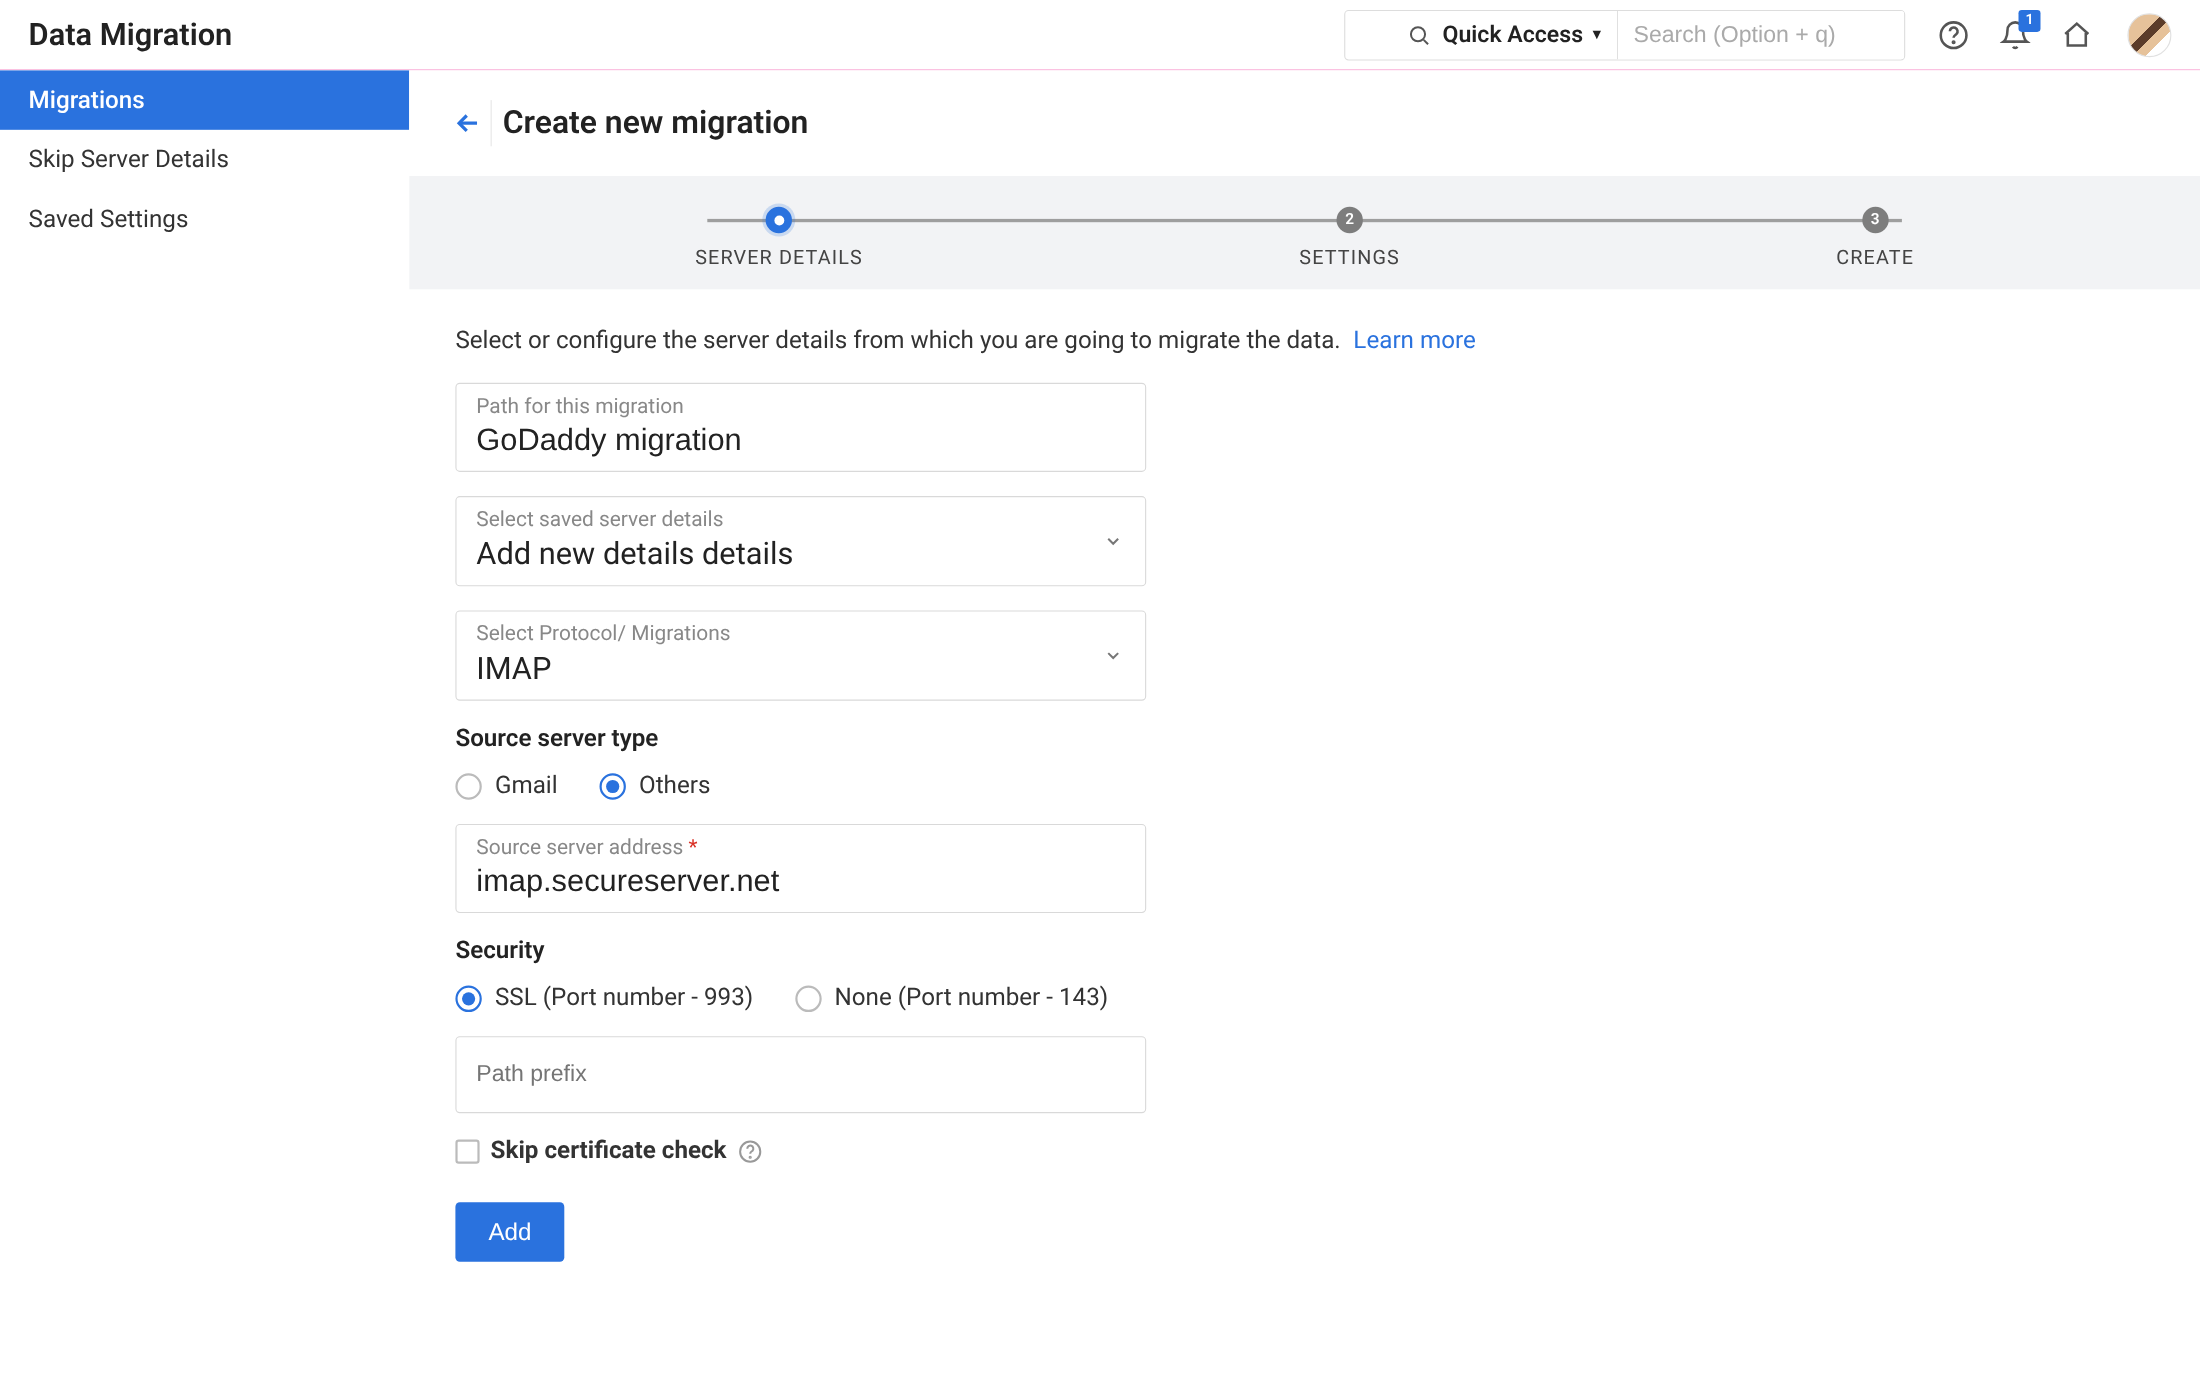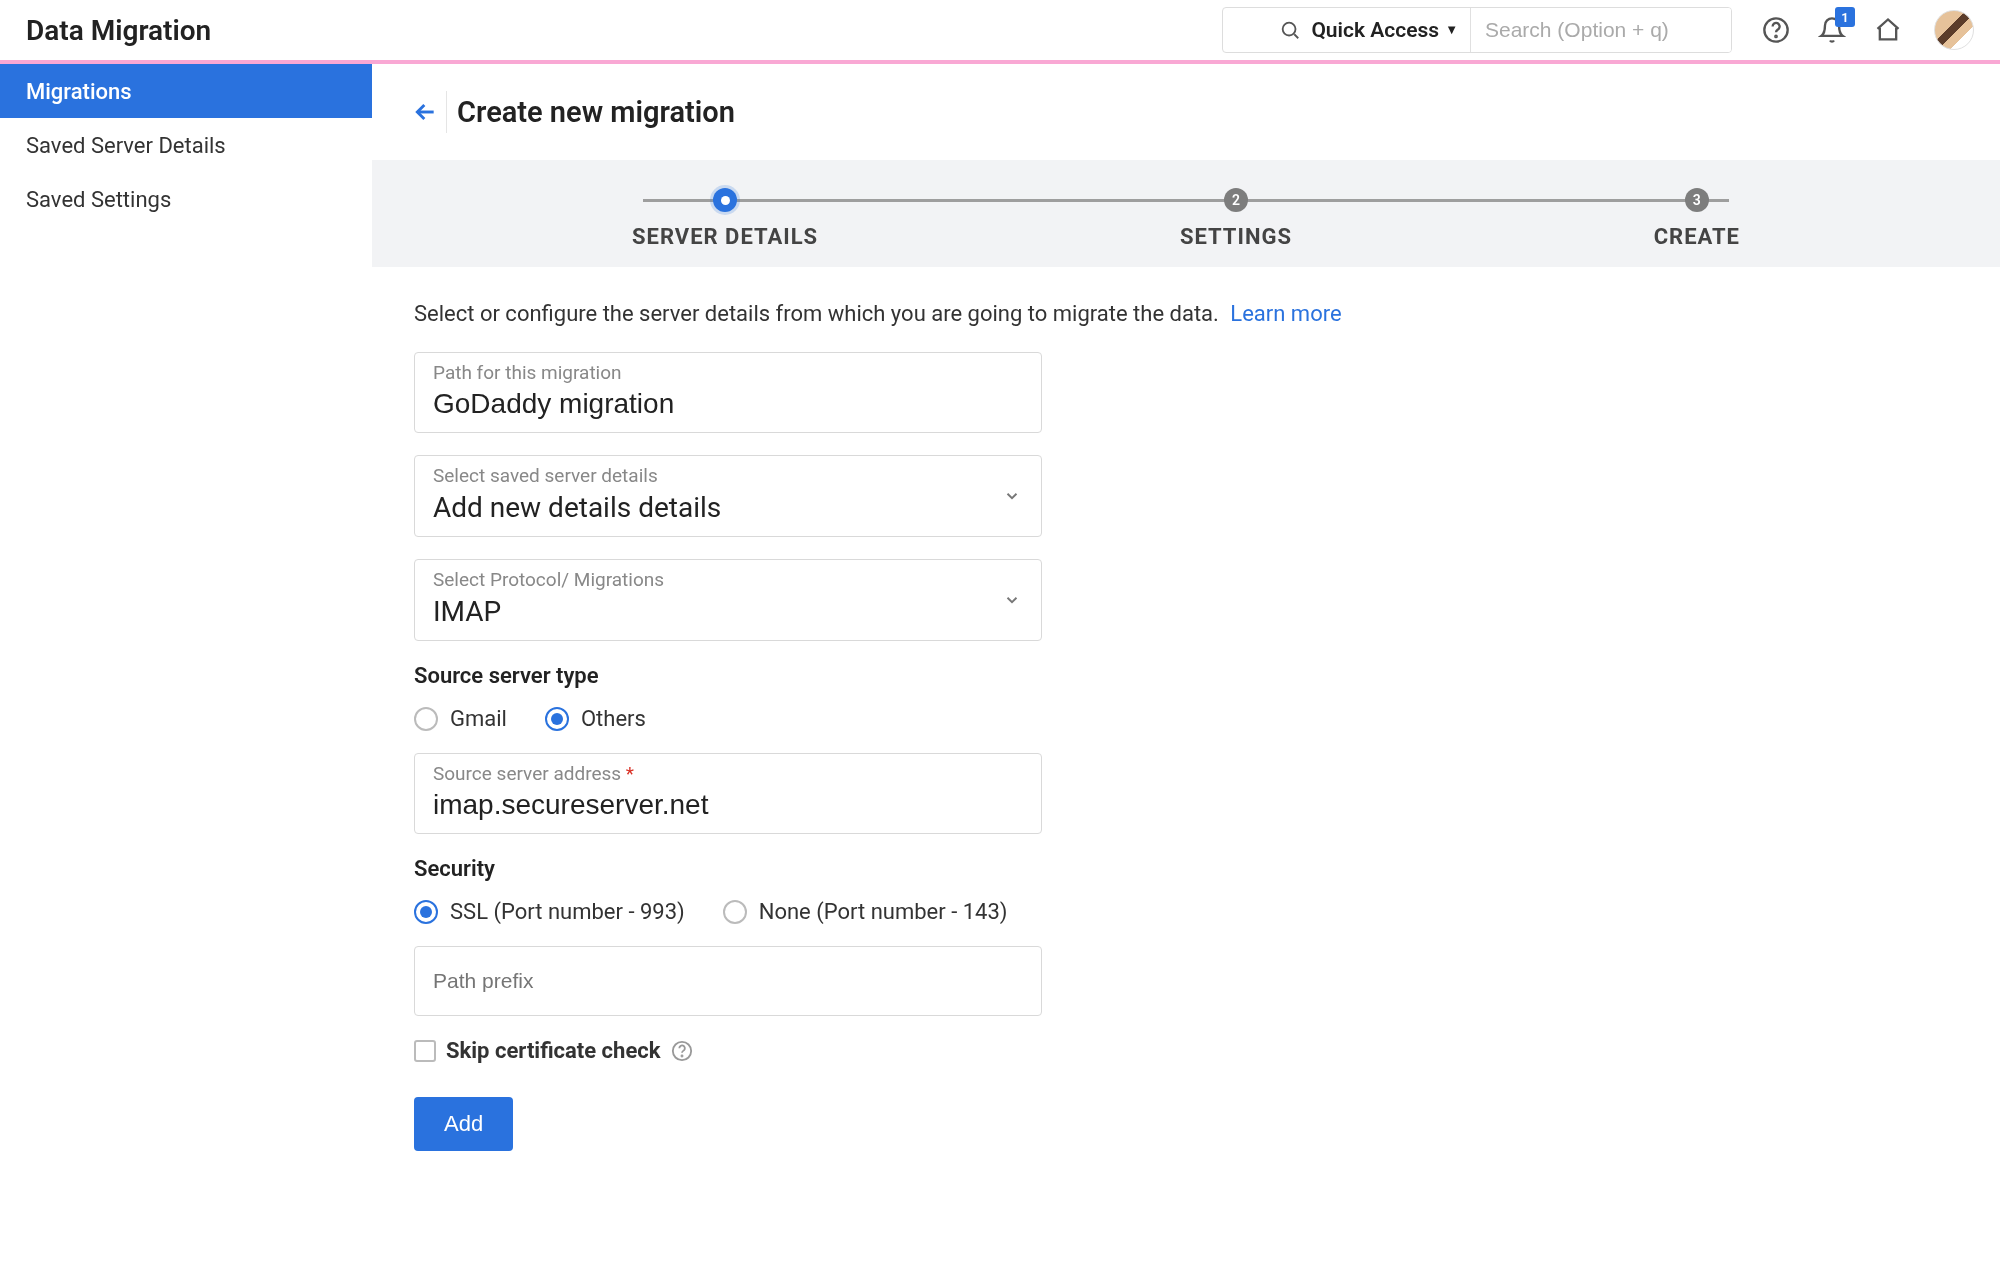--- a/index.html
+++ b/index.html
@@ -9,21 +9,21 @@
     font-size: 21px;
     color: #222;
     background: #fff;
   }
   
   .topbar {
     height: 64px;
     display: flex;
     align-items: center;
     padding: 0 26px;
-    border-bottom: 4px solid #f9a8d4;
+    border-bottom: 1px solid #f9a8d4;
     justify-content: flex-end;
   }
   .product-title {
     font-size: 28px;
     font-weight: 600;
     color: #222;
     flex: 1;
   }
   .search-wrap {
     display: flex;
@@ -191,23 +191,23 @@
     box-shadow: 0 0 0 3px #2a72de33;
     position: relative;
   }
   .step.active .step-dot .inner {
     width: 9px; height: 9px;
     background: #fff;
     border-radius: 50%;
   }
   .step-label {
     margin-top: 12px;
-    font-size: 22px;
+    font-size: 18px;
     letter-spacing: 1px;
-    font-weight: 700;
+    font-weight: 400;
     color: #444;
   }
   
   .form-area {
     padding: 34px 42px 60px;
     max-width: 1200px;
   }
   .intro-text {
     font-size: 22px;
     color: #333;
@@ -362,21 +362,21 @@
   <div class="avatar"></div>
 </div>
 
 <div class="layout">
 
   <div class="sidebar">
     <div class="sidebar-item active">
       <span>Migrations</span>
     </div>
     <div class="sidebar-item">
-      <span>Saved Server Details</span>
+      <span>Skip Server Details</span>
     </div>
     <div class="sidebar-item">
       <span>Saved Settings</span>
     </div>
   </div>
 
   <div class="main">
 
     <div class="page-header">
       <svg class="back-arrow" viewBox="0 0 24 24" fill="none" stroke="currentColor" stroke-width="2.5">

